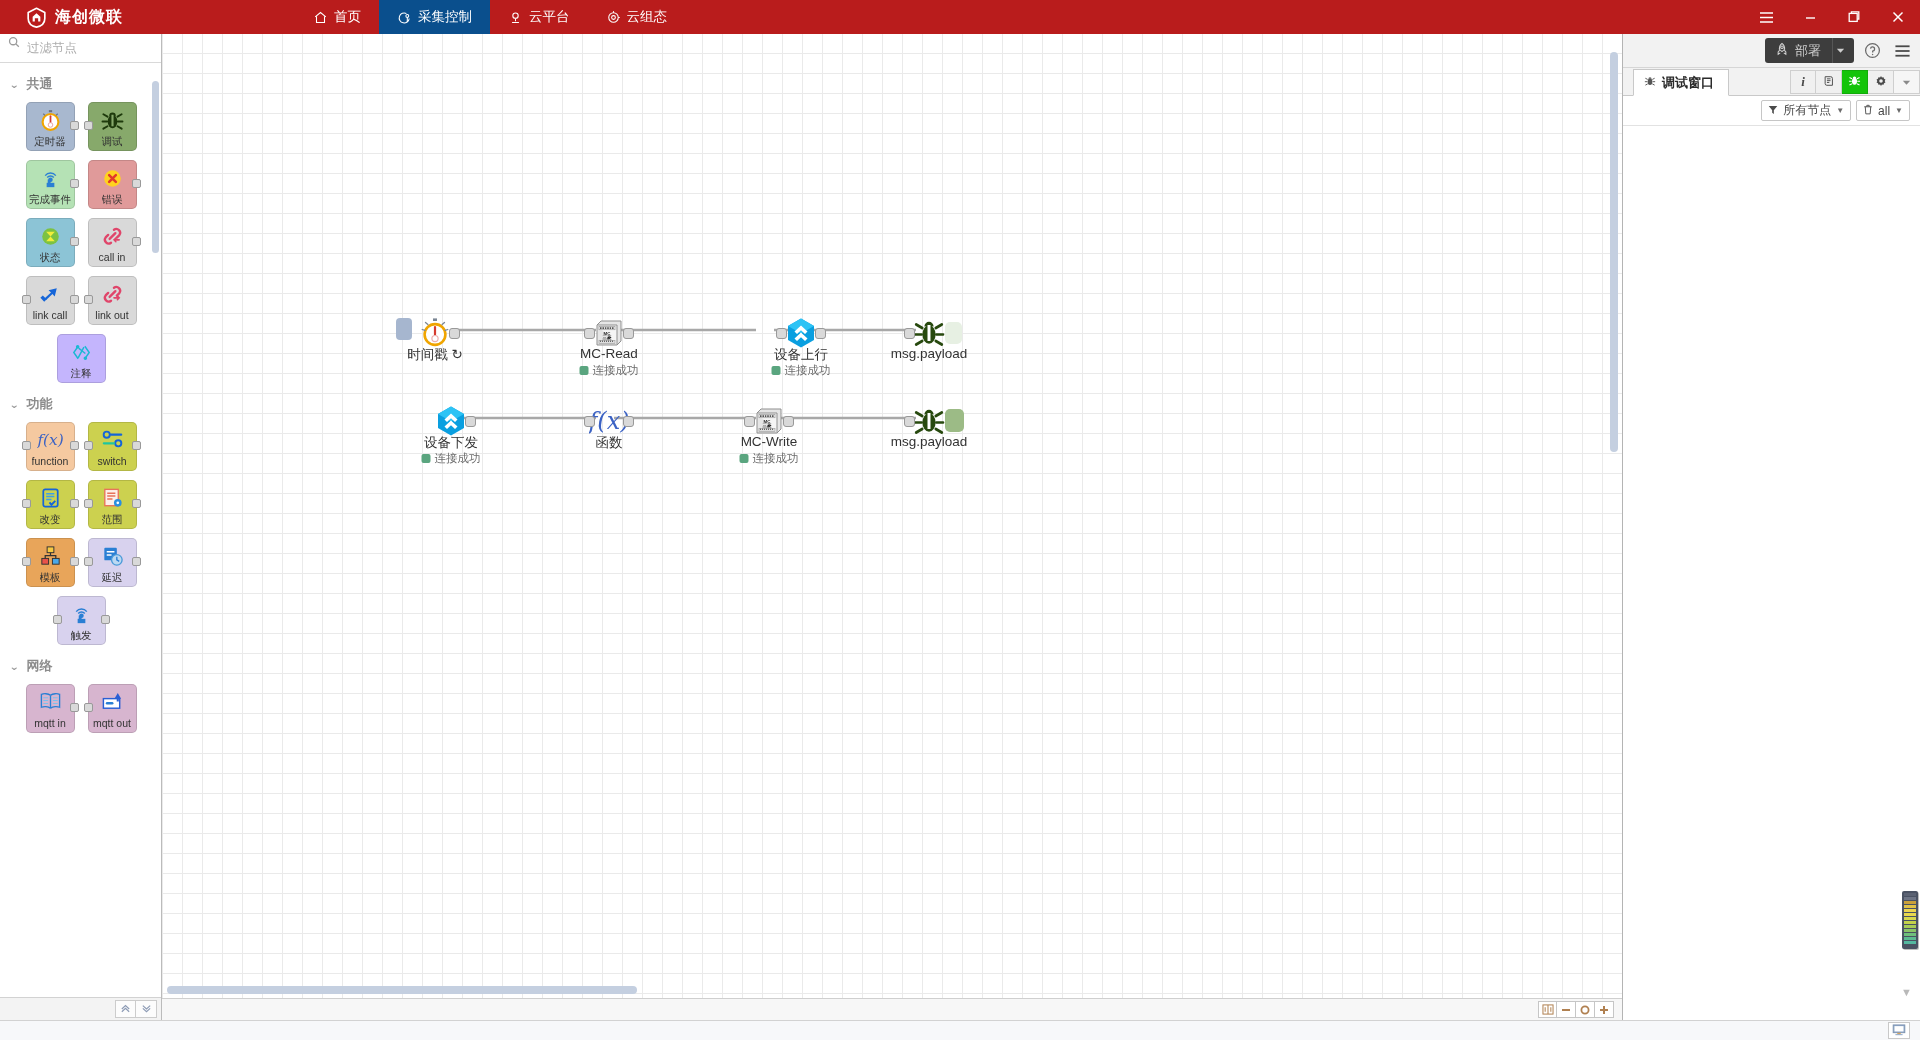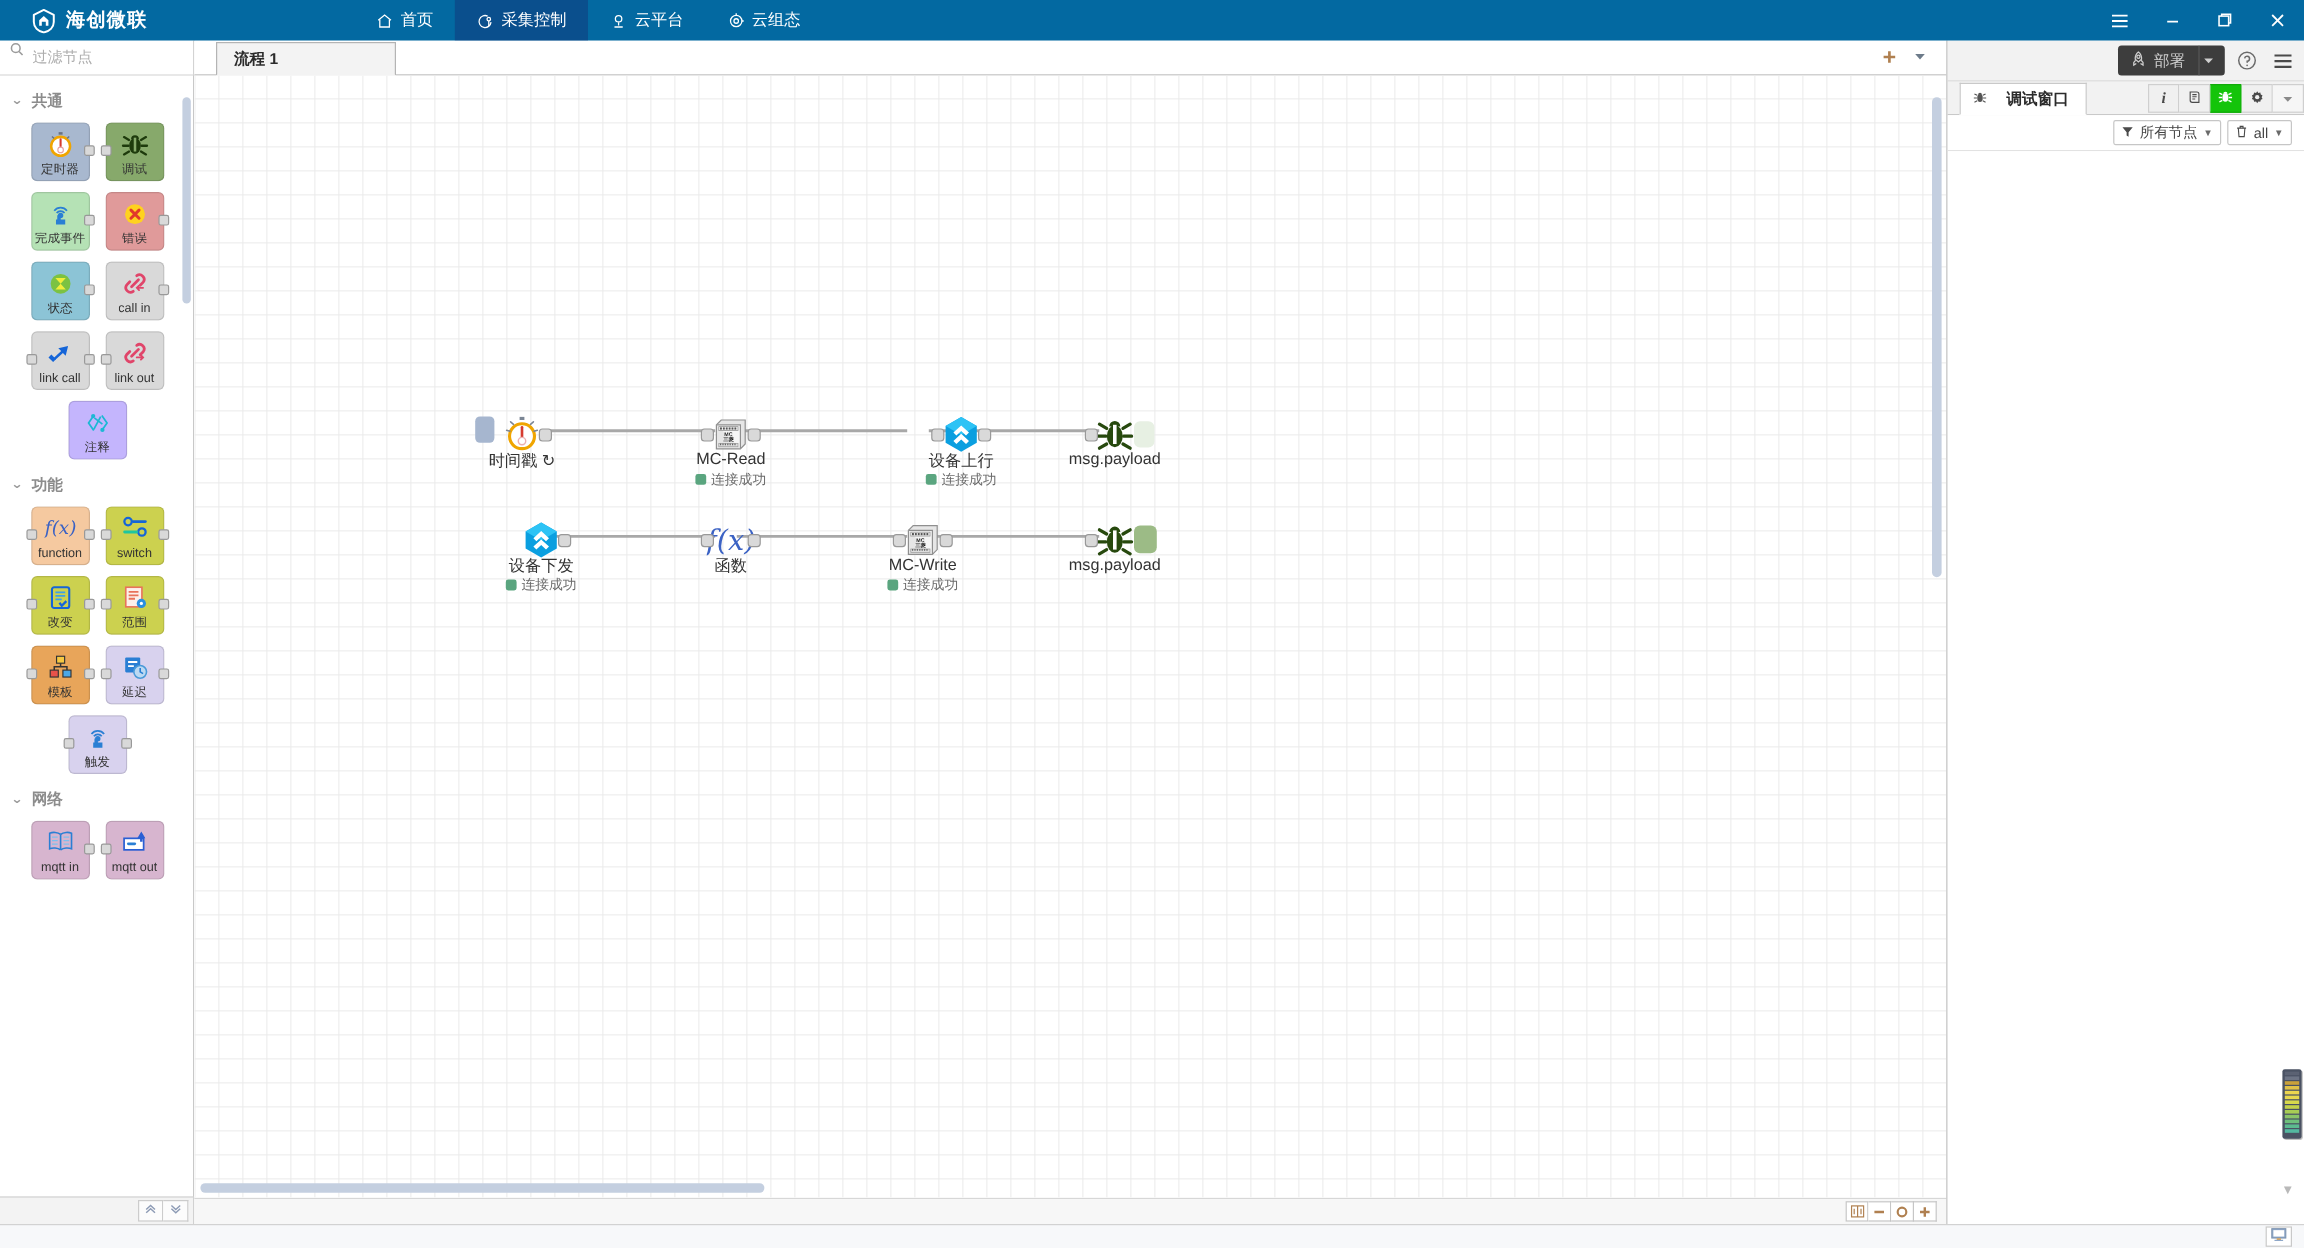--- a/index.html
+++ b/index.html
@@ -10,21 +10,21 @@
     overflow: hidden;
     font-family: "Liberation Sans", "DejaVu Sans", sans-serif;
     background: #ffffff;
     -webkit-font-smoothing: antialiased;
   }
   #app { width: 1920px; height: 1040px; position: relative; display: flex; flex-direction: column; }
 
   
   .appbar {
     height: 34px; min-height: 34px;
-    background: #0369a1;
+    background: #b91c1c;
     display: flex; 
     position: relative;
     color: #ffffff;
   }
   .brand { display: flex; align-items: center; gap: 8px; padding-left: 26px; }
   .brand-logo { width: 21px; height: 21px; display: block; }
   .brand-text { font-size: 16px; font-weight: bold; letter-spacing: 1px; color: #fff; }
 
   .nav { display: flex; align-items: center; margin-left: 172px; height: 34px; }
   .nav-item {
@@ -197,21 +197,21 @@
   .deploy .dp-arrow { display: flex; align-items: center; padding: 0 8px 0 2px; height: 25px; border-left: 1px solid #565656; }
   .sb-icobtn { width: 24px; height: 24px; display: flex; align-items: center; justify-content: center; cursor: pointer; color: #6a6a6a; }
 
   .sb-tabs {
     height: 28px; min-height: 28px; display: flex; align-items: flex-end;
     background: #f2f2f2; border-bottom: 1px solid #c9c9c9; padding-left: 10px;
   }
   .sb-tab {
     height: 27px; padding: 0 14px 0 10px; background: #fff;
     border: 1px solid #c9c9c9; border-bottom-color: #fff;
-    display: flex; align-items: center; gap: 16px;
+    display: flex; align-items: center; gap: 6px;
     font-size: 13px; color: #2b2b2b; font-weight: bold; position: relative; top: 1px; cursor: pointer;
   }
   .sb-tabbtns { margin-left: auto; display: flex; align-items: flex-end; padding-bottom: 1px; }
   .sb-tb {
     width: 26px; height: 24px; border: 1px solid #cfcfcf; background: #f0f0f0;
     display: flex; align-items: center; justify-content: center; cursor: pointer;
     color: #666; font-size: 12px;
   }
   .sb-tb + .sb-tb { border-left: 0; }
   .sb-tb.green { background: #14c40a; border-color: #12ab0a; }
@@ -630,40 +630,20 @@
             <svg width="11" height="11" viewBox="0 0 12 12" fill="none" stroke="#8d9bb5" stroke-width="1.3">
               <path d="M2 2.8 L6 6.5 L10 2.8"></path>
                 <path d="M2 5.8 L6 9.5 L10 5.8"></path>
             </svg>
           </span>
         </div>
       </div>
     </div>
 
     <div class="workspace">
-      <div class="tabbar">
-        <div class="ftab">
-          <span>流程 1</span>
-        </div>
-        <div class="tabbar-right">
-          <div class="tb-btn">
-            <svg width="13" height="13" viewBox="0 0 14 14">
-                <g stroke="#b08050" stroke-width="2.4">
-              <path d="M7 1.8 V12.2"></path>
-                  <path d="M1.8 7 H12.2"></path>
-                </g>
-              </svg>
-          </div>
-          <div class="tb-btn">
-            <svg width="12" height="12" viewBox="0 0 12 12">
-                <path d="M2 4 L6 8.5 L10 4" fill="#6d7b8a"></path>
-              </svg>
-          </div>
-        </div>
-      </div>
 
       <div class="canvas-wrap">
         <div class="canvas"></div>
 
         <svg class="flow-svg">
           <g fill="none" stroke="#a8a8a8" stroke-width="2.4">
             <path d="M292 296 L434 296"></path>
             <path d="M452 296 L594 296"></path>
             <path d="M612 296 L754 296"></path>
             <path d="M292 384 L434 384"></path>

